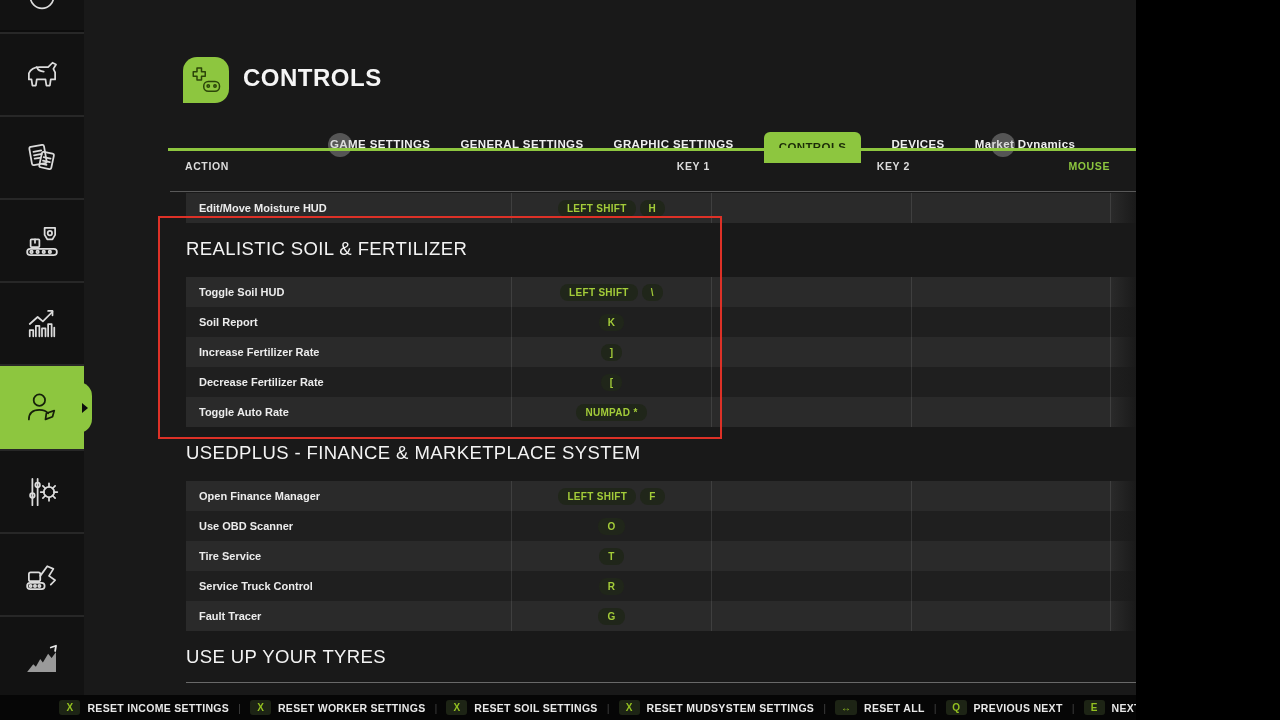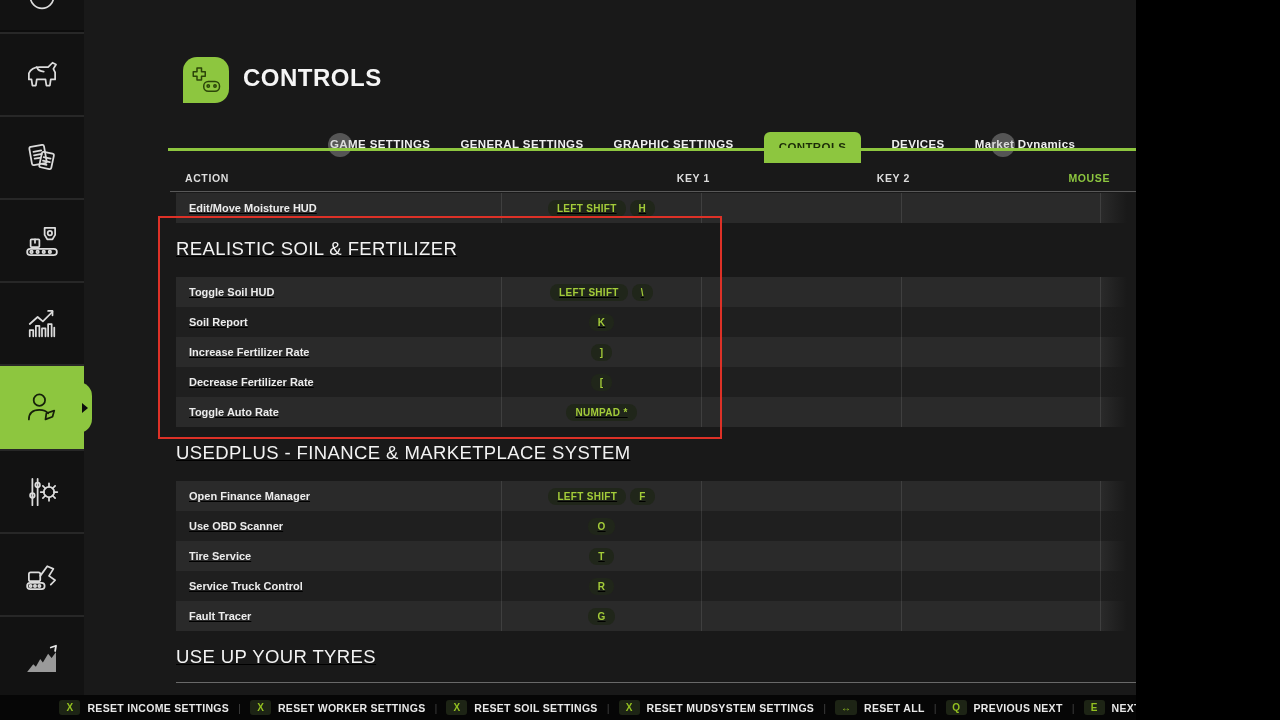--- a/index.html
+++ b/index.html
@@ -33,28 +33,28 @@
   .tabs{position:absolute;left:84px;top:127px;height:34px;right:96px;display:flex;align-items:center;
         padding-left:246px;gap:30px;}
   .tab{font-size:11.5px;font-weight:700;color:#f0f0f0;letter-spacing:.4px;white-space:nowrap;}
   .tab.active{background:#8dc63f;color:#1b2b07;align-self:flex-end;padding:9px 15px 10px;margin-bottom:-2px;
         border-radius:6px 6px 0 0;}
   .tab-dot{position:absolute;width:24px;height:24px;border-radius:50%;background:rgba(185,185,185,.38);top:6px;}
   .dot-left{left:244px;} .dot-right{left:907px;}
   .green-line{position:absolute;left:168px;top:148px;width:1016px;height:3px;background:#8dc63f;}
 
   
-  .thead{position:absolute;left:185px;top:172px;width:925px;display:grid;
+  .thead{position:absolute;left:185px;top:160px;width:925px;display:grid;
          grid-template-columns:325px 200px 200px 200px;}
   .thead span{font-size:10.5px;font-weight:700;letter-spacing:.6px;color:#dcdcdc;}
   .thead .hc{text-align:right;}
   .thead .mouse{color:#8dc63f;}
   .head-line{position:absolute;left:170px;top:191px;width:1014px;height:1px;background:rgba(255,255,255,.28);}
 
-  .table-body{position:absolute;left:176px;top:193px;width:925px;text-decoration:underline;}
+  .table-body{position:absolute;left:186px;top:193px;width:925px;}
   .trow{position:relative;display:grid;grid-template-columns:325px 200px 200px 200px;height:30px;}
   .trow.light{--c:#2a2a2a;} .trow.dark{--c:#1f1f1f;}
   .trow{background:var(--c);}
   .trow::after{content:'';position:absolute;left:925px;top:0;bottom:0;width:26px;
                background:linear-gradient(to right,var(--c),transparent);}
   .cell{display:flex;align-items:center;justify-content:center;}
   .cell.c1{justify-content:flex-start;padding-left:13px;font-size:11px;font-weight:700;color:#ececec;}
   .cell.c2,.cell.c3,.cell.c4{border-left:1px solid rgba(255,255,255,.10);}
   .cell.c4{border-right:1px solid rgba(255,255,255,.10);}
   .key{display:inline-block;padding:3px 9px;margin:0 2px;background:#20261a;border-radius:8px;

